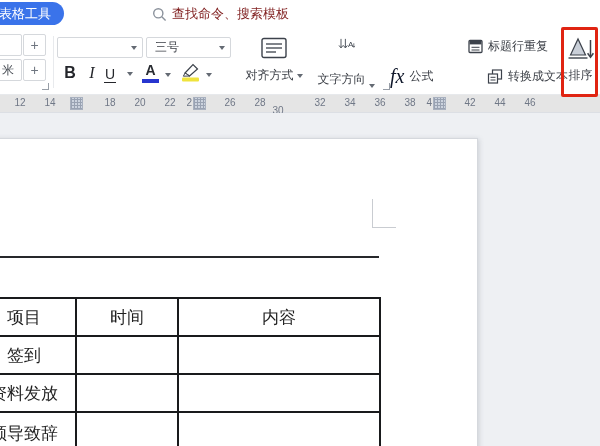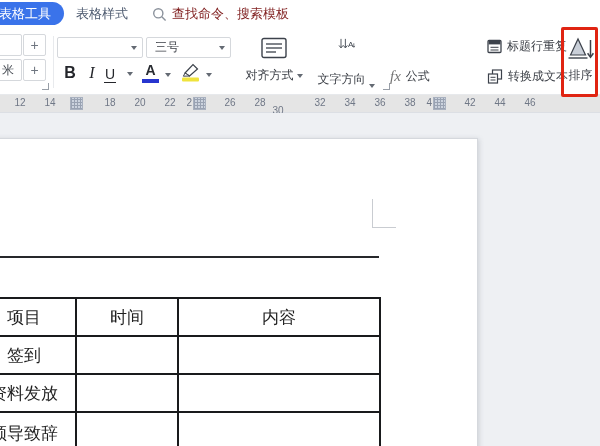--- a/index.html
+++ b/index.html
@@ -56,21 +56,20 @@
           border-radius:2px;box-sizing:border-box;z-index:9;pointer-events:none;}
   svg{display:block;}
 </style>
 </head>
 <body>
 
 <div id="app">
 
   <div id="tabbar">
     <div class="tab-pill" style="background:#3a73ea;">表格工具</div>
-    <div class="tab-plain">表格样式</div>
     <div class="searchbox">
       <svg width="15" height="15" viewBox="0 0 15 15">
         <circle cx="6.3" cy="6.3" r="4.6" fill="none" stroke="#8b929c" stroke-width="1.4"></circle>
         <line x1="9.8" y1="9.8" x2="13.6" y2="13.6" stroke="#8b929c" stroke-width="1.4"></line>
       </svg>
       <span>查找命令、搜索模板</span>
     </div>
   </div>
 
   <div id="toolbar">
@@ -134,24 +133,24 @@
         <polyline points="25.8,14.3 27.5,16.6 29.2,14.3" fill="none" stroke="#3c424b" stroke-width="1.1"></polyline>
       </svg>
       <div style="margin-top:19px;display:flex;align-items:flex-end;">
         <span class="tool-lbl">文字方向</span>
         <span class="crt" style="margin-left:3px;"></span>
       </div>
     </div>
     <span class="corner" style="left:383px;top:55px;"></span>
 
     <div class="rowbtn" style="left:390px;top:39px;height:18px;">
-      <span style="font-family:'Liberation Serif',serif;font-style:italic;font-size:15px;color:#737373;margin-right:5px;">fx</span>
+      <span style="font-family:'Liberation Serif',serif;font-style:italic;font-size:20px;color:#0f172a;margin-right:5px;">fx</span>
       <span class="tool-lbl">公式</span>
     </div>
-    <div class="rowbtn" style="left:487px;top:9px;height:18px;">
+    <div class="rowbtn" style="left:468px;top:9px;height:18px;">
       <svg width="15" height="15" viewBox="0 0 15 15">
         <rect x="1" y="1.5" width="13" height="12" rx="1" fill="none" stroke="#3c424b" stroke-width="1.3"></rect>
         <rect x="1.6" y="2" width="11.8" height="3.4" fill="#3c424b"></rect>
         <line x1="3.5" y1="8.3" x2="11.5" y2="8.3" stroke="#3c424b" stroke-width="1"></line>
         <line x1="3.5" y1="11" x2="11.5" y2="11" stroke="#3c424b" stroke-width="1"></line>
       </svg>
       <span class="tool-lbl">标题行重复</span>
     </div>
     <div class="rowbtn" style="left:487px;top:39px;height:18px;">
       <svg width="16" height="15" viewBox="0 0 16 15">

